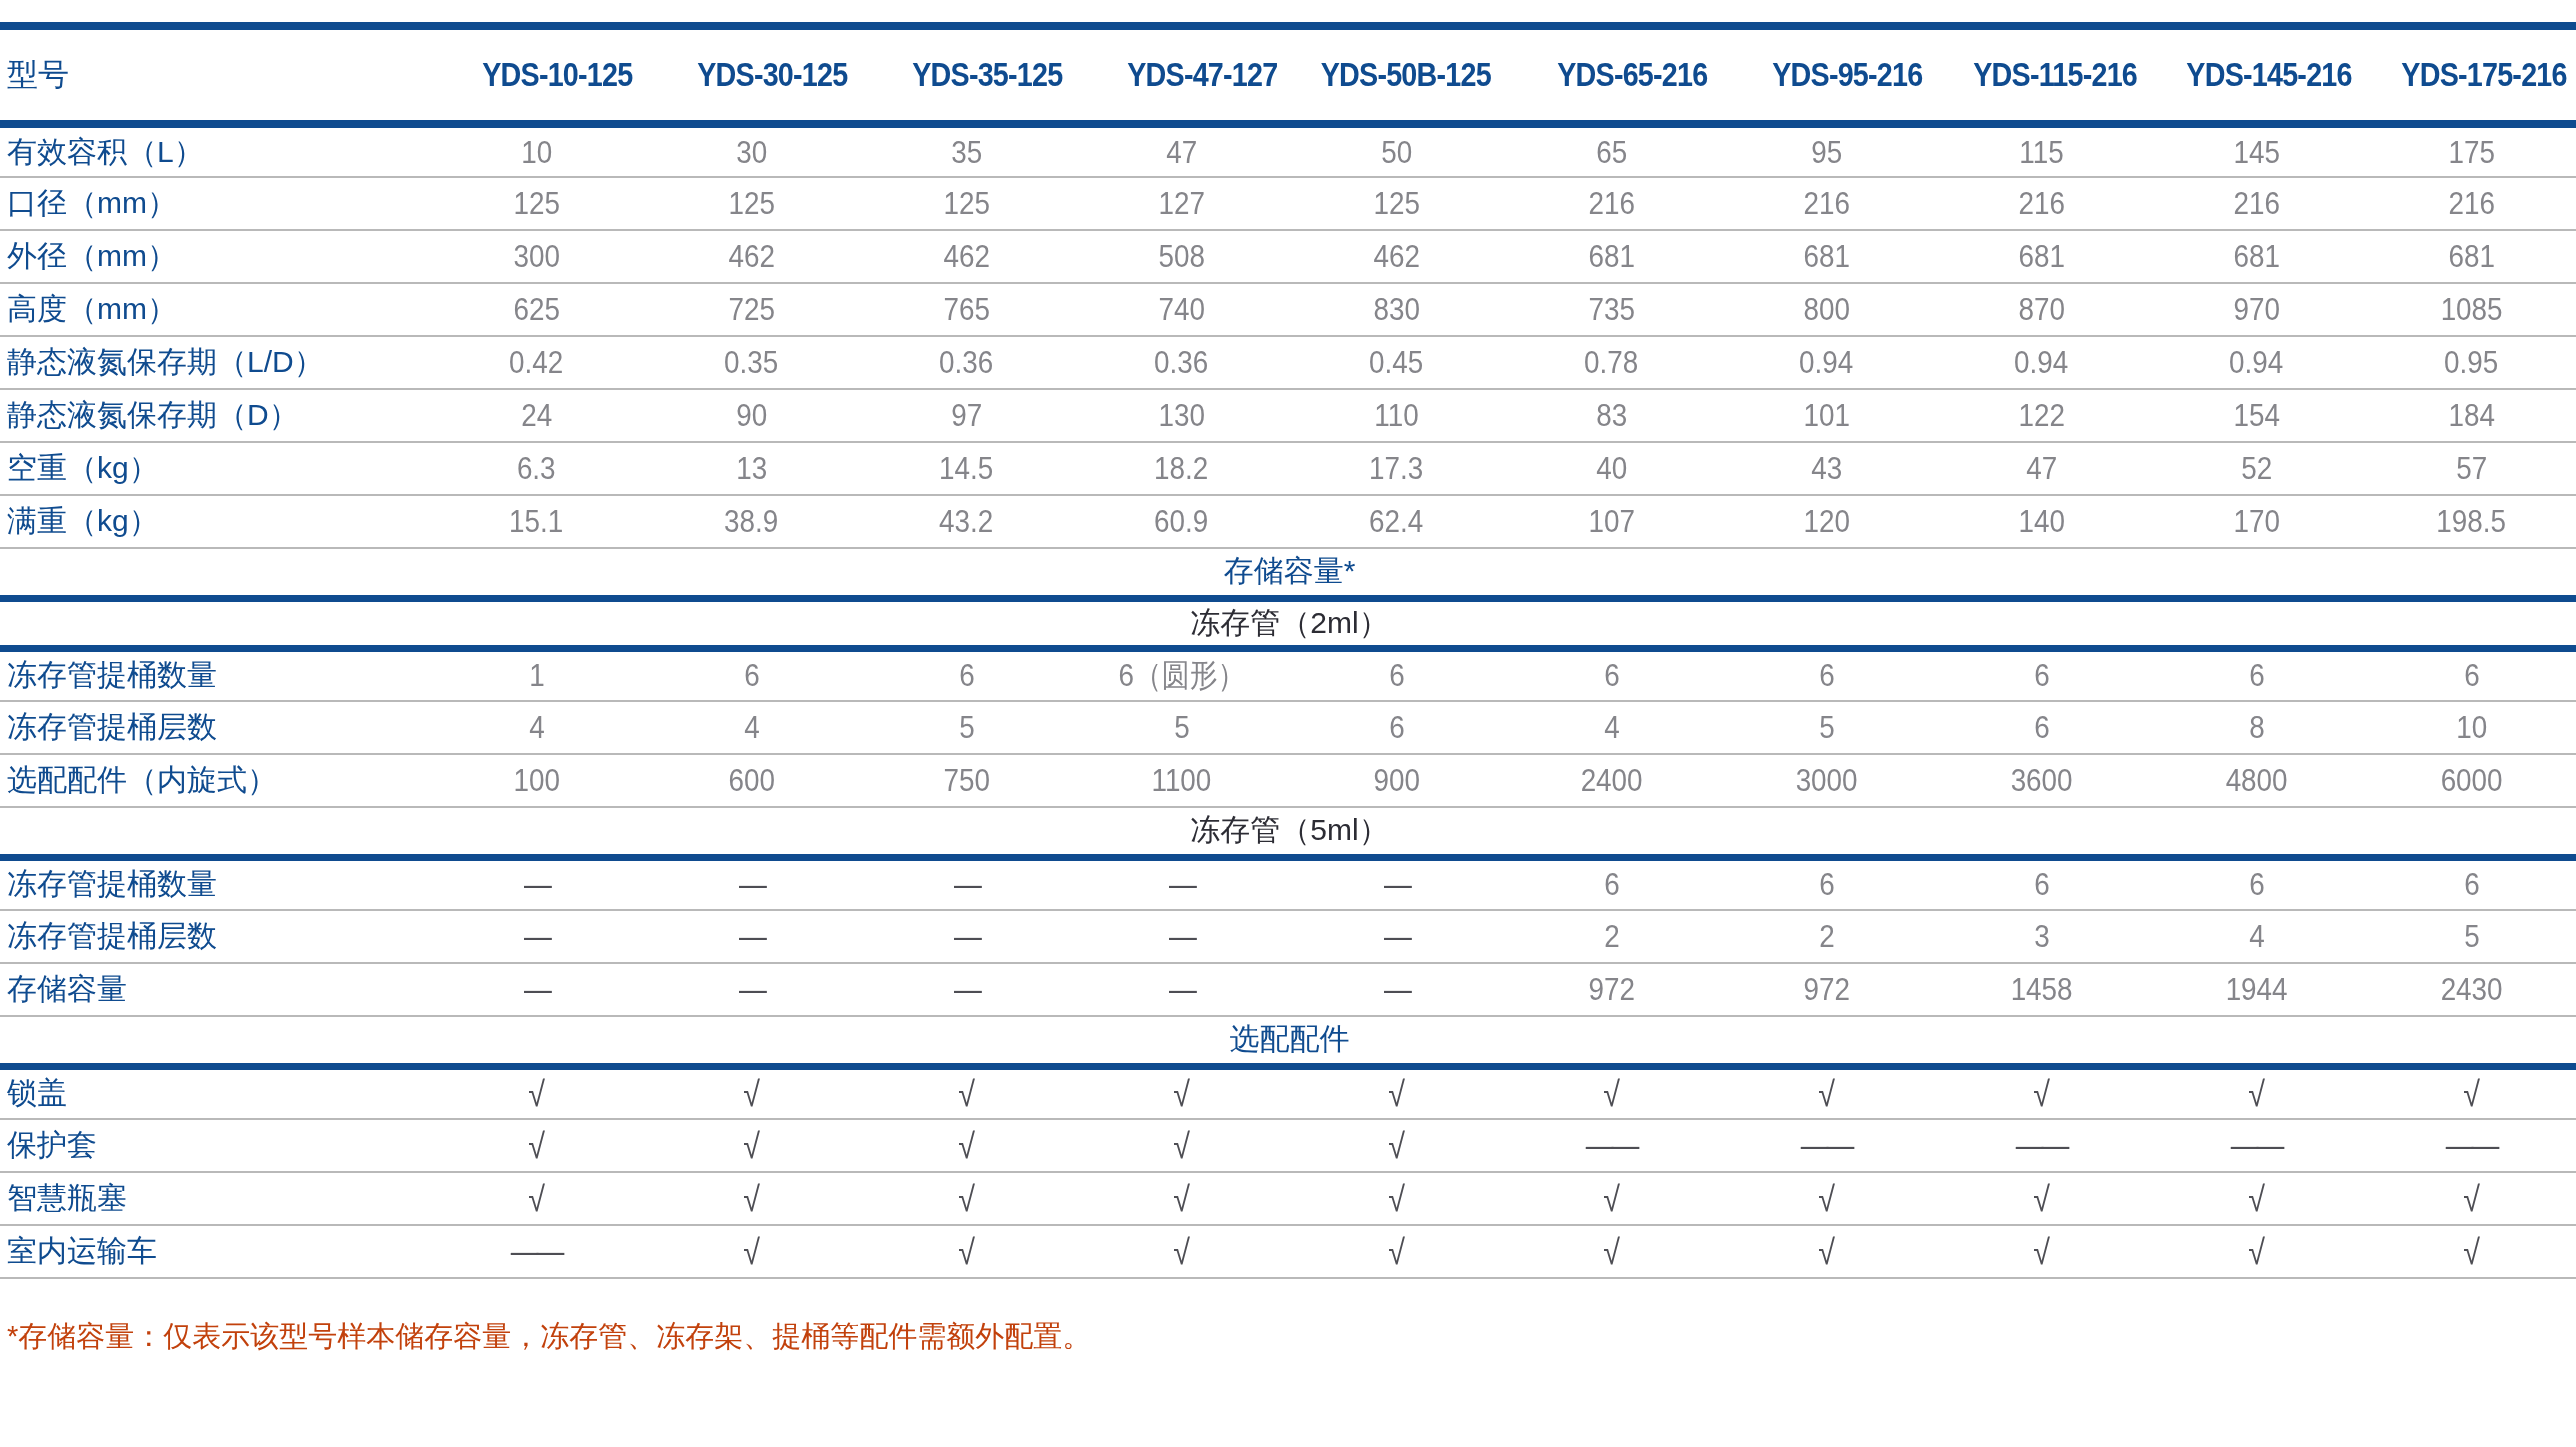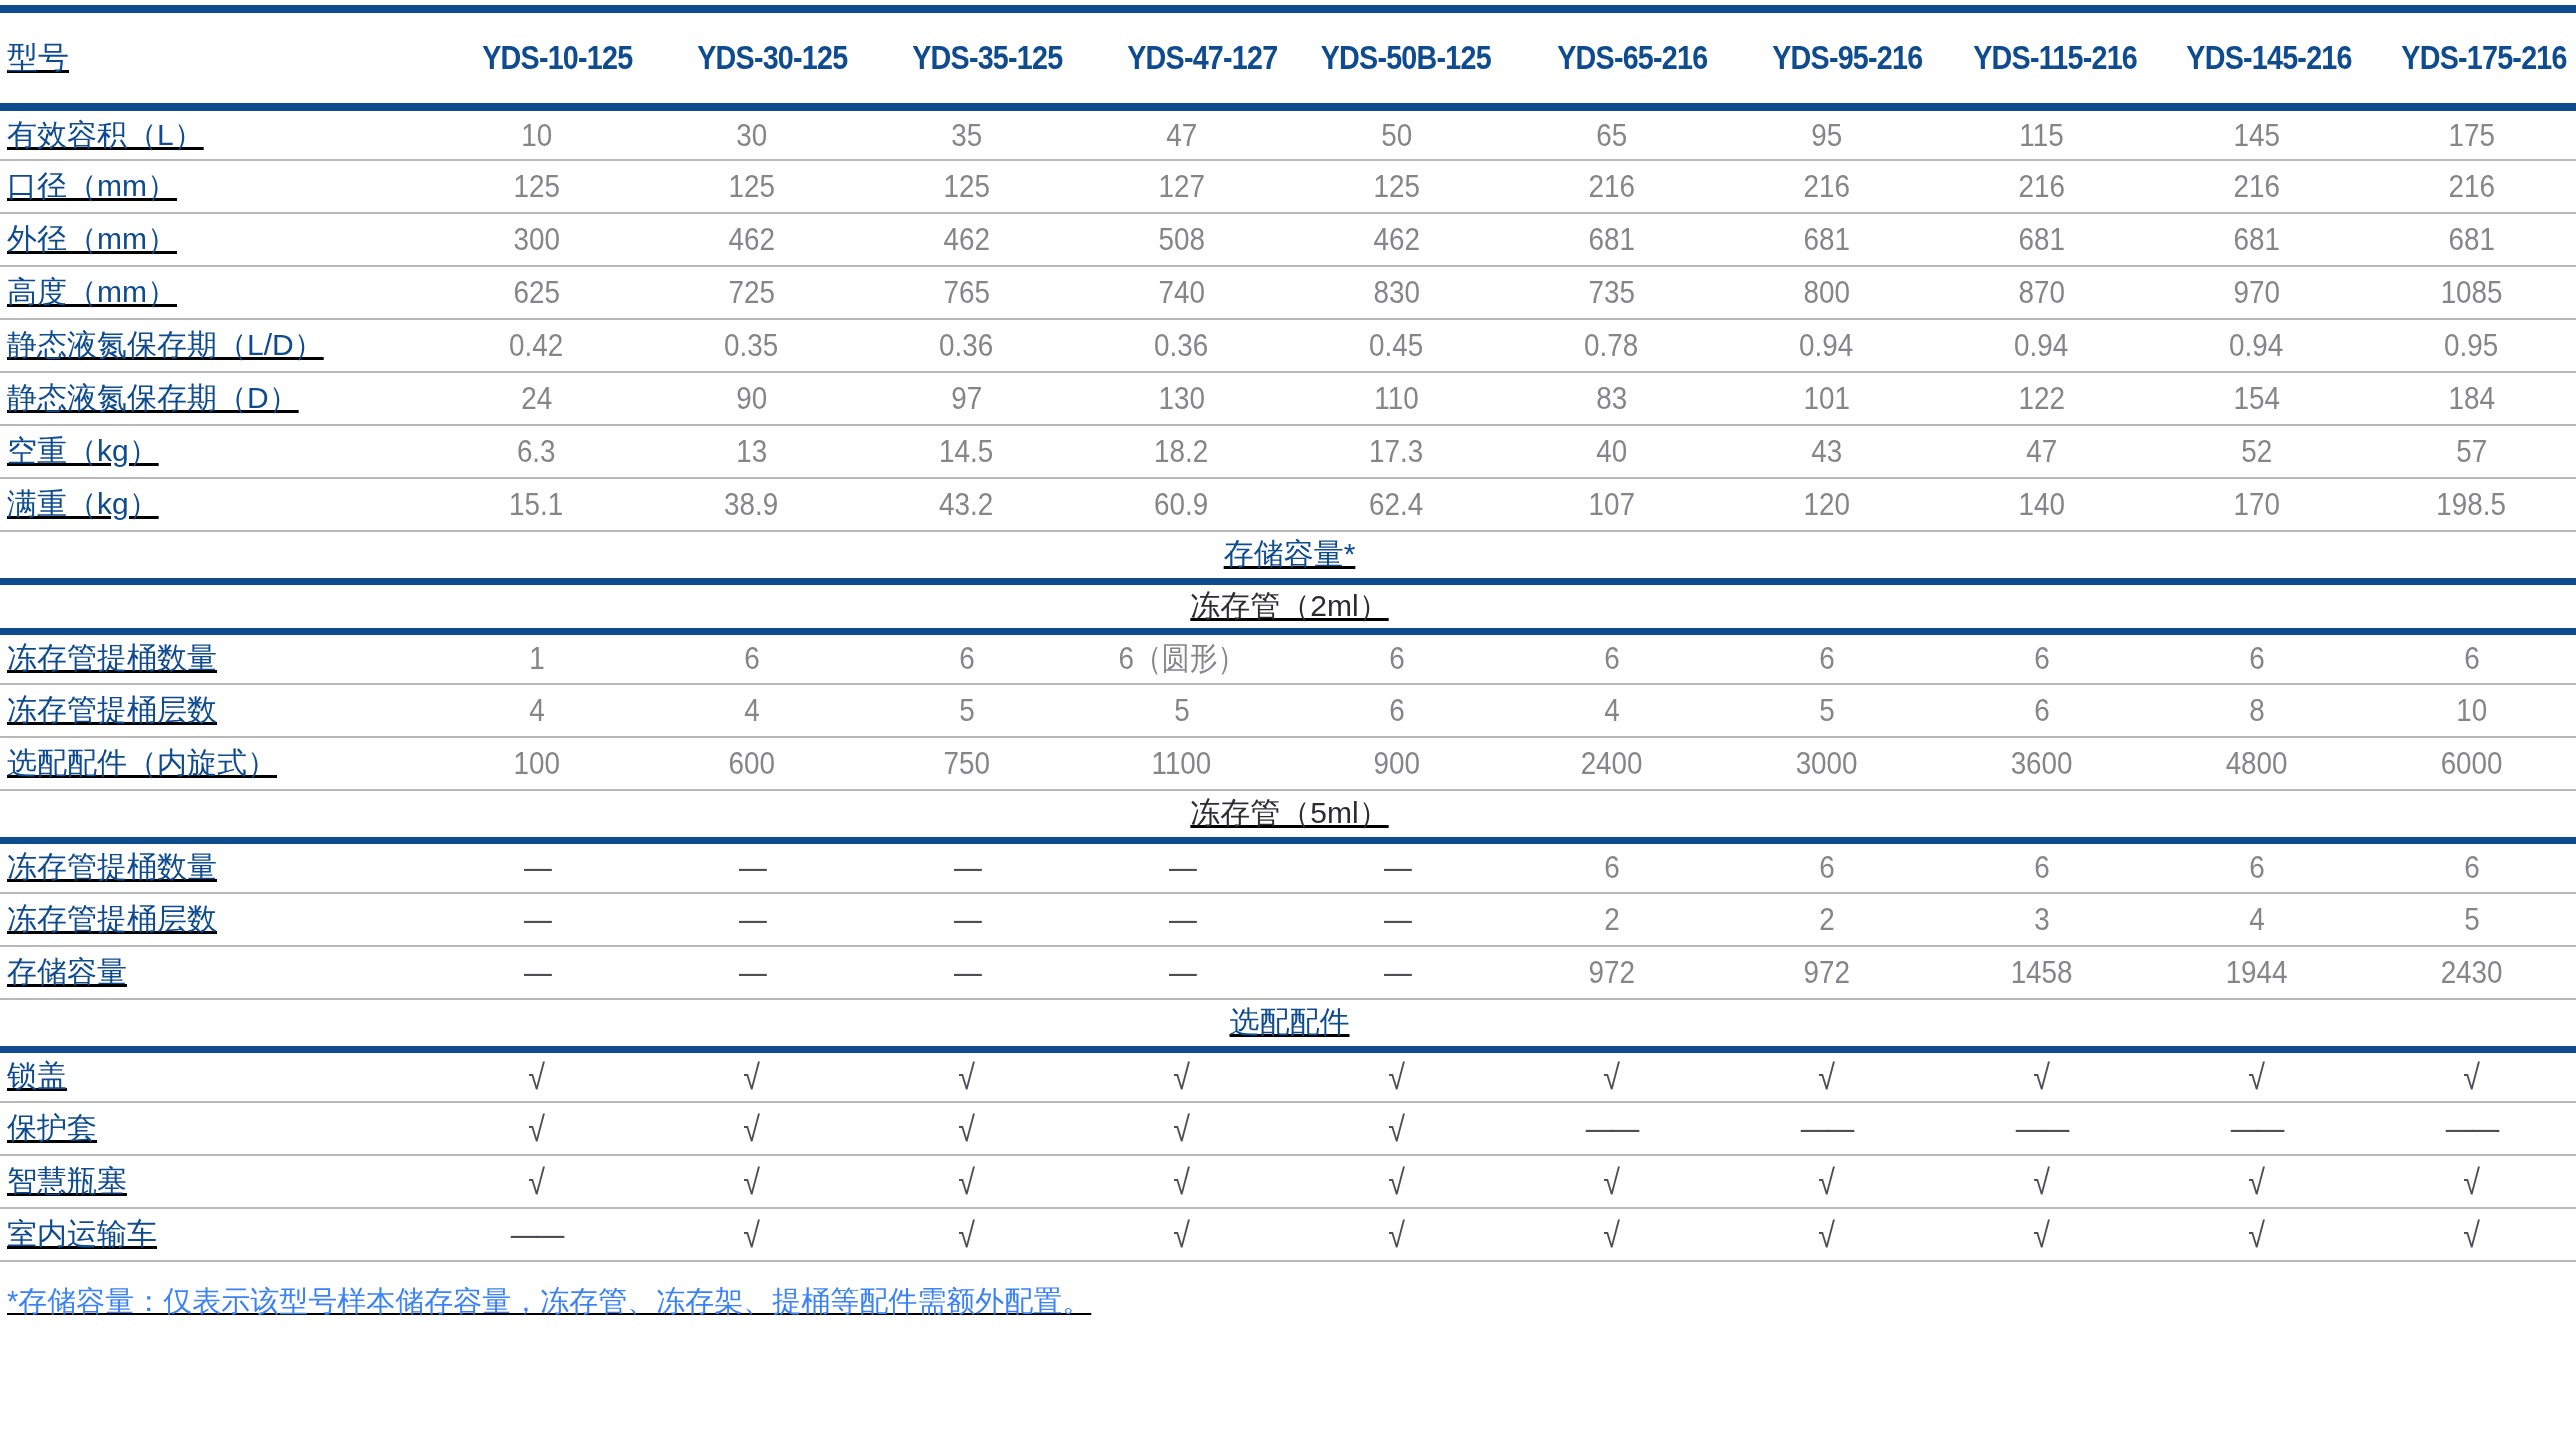--- a/index.html
+++ b/index.html
@@ -9,21 +9,21 @@
     --line-gray:#b9b9b9;
     --dark-title:#2c2c34;
   }
   *{margin:0;padding:0;box-sizing:border-box;}
   html,body{background:#ffffff;}
   body{
     width:2576px;height:1447px;
     font-family:"Liberation Sans","DejaVu Sans",sans-serif;
     position:relative;
   }
-  .page{width:2295px;height:1447px;background:#fff;padding-top:5px;text-decoration:underline;}
+  .page{width:2295px;height:1447px;background:#fff;padding-top:22px;}
   table.spec{
     width:2576px;
     border-collapse:collapse;
     table-layout:fixed;
   }
   col.c-label{width:429px;}
   col.c-data{width:215px;}
   tr.head-row{
     border-top:8px solid var(--blue);
     border-bottom:8px solid var(--blue);
@@ -68,24 +68,24 @@
   tr.data-row td .dash{color:var(--mark-gray);font-size:32px;letter-spacing:-2.6px;}
   tr.title-row{height:50px;border-bottom:7px solid var(--blue);}
   tr.title-row td{
     text-align:center;
     vertical-align:middle;
     font-size:30px;
   }
   tr.title-row.blue td{color:var(--blue);}
   tr.title-row.dark td{color:var(--dark-title);}
   .footnote{
-    margin-top:20px;
+    margin-top:38px;
     padding-left:7px;
     font-size:29px;
-    color:#3b82f6;
+    color:#c2410c;
   }
 </style>
 </head>
 <body>
 
 <div class="page">
   <table class="spec">
     <colgroup>
         <col class="c-label">
         <col class="c-data">

